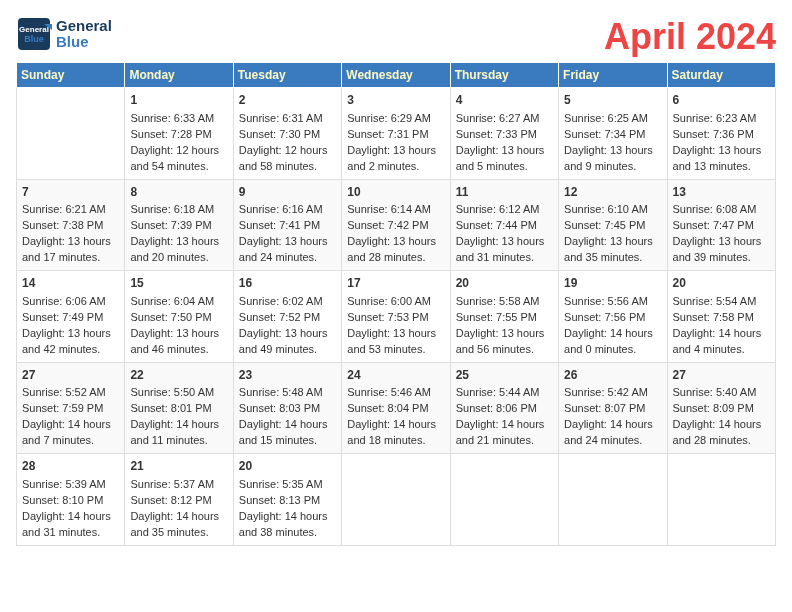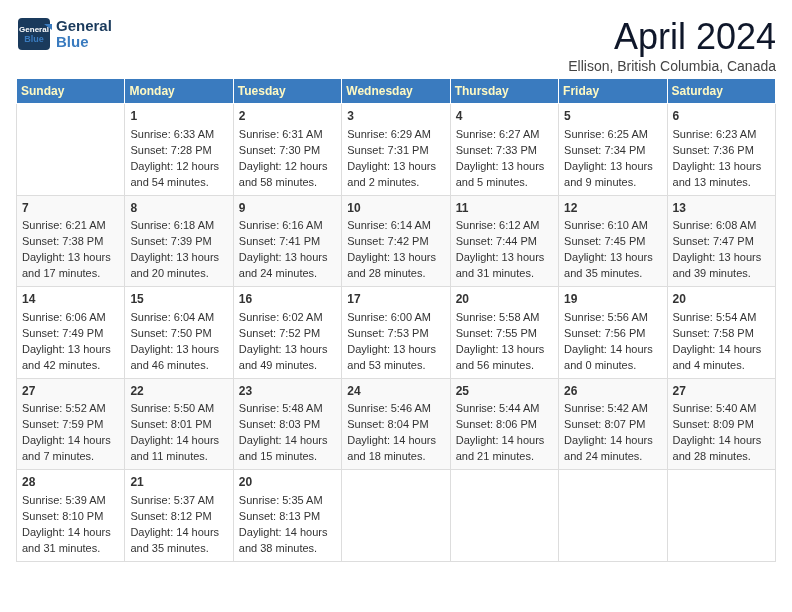--- a/index.html
+++ b/index.html
@@ -19,22 +19,22 @@
     .logo {
       display: flex;
       flex-direction: column;
       align-items: flex-start;
     }
     .title-block {
       text-align: right;
     }
     .month-title {
       font-size: 36px;
-      font-weight: normal;
-      color: #0f172a;
+      font-weight: bold;
+      color: #ef4444;
     }
     .location {
       font-size: 14px;
       color: #444;
     }
     table {
       width: 100%;
       border-collapse: collapse;
       font-size: 11px;
     }
@@ -84,21 +84,20 @@
         <polygon points="28,8 36,14 36,8" fill="#3a7bbf"></polygon>
       </svg>
       <div>
         <div style="font-size:15px;font-weight:bold;color:#1a3a5c;line-height:1.1;">General</div>
         <div style="font-size:15px;font-weight:bold;color:#3a7bbf;line-height:1.1;">Blue</div>
       </div>
     </div>
   </div>
   <div class="title-block">
     <div class="month-title">April 2024</div>
-    <div class="location">Ellison, British Columbia, Canada</div>
   </div>
 </div>
 
 <table>
   <thead>
     <tr>
     <th>Sunday</th>
         <th>Monday</th>
         <th>Tuesday</th>
         <th>Wednesday</th>

